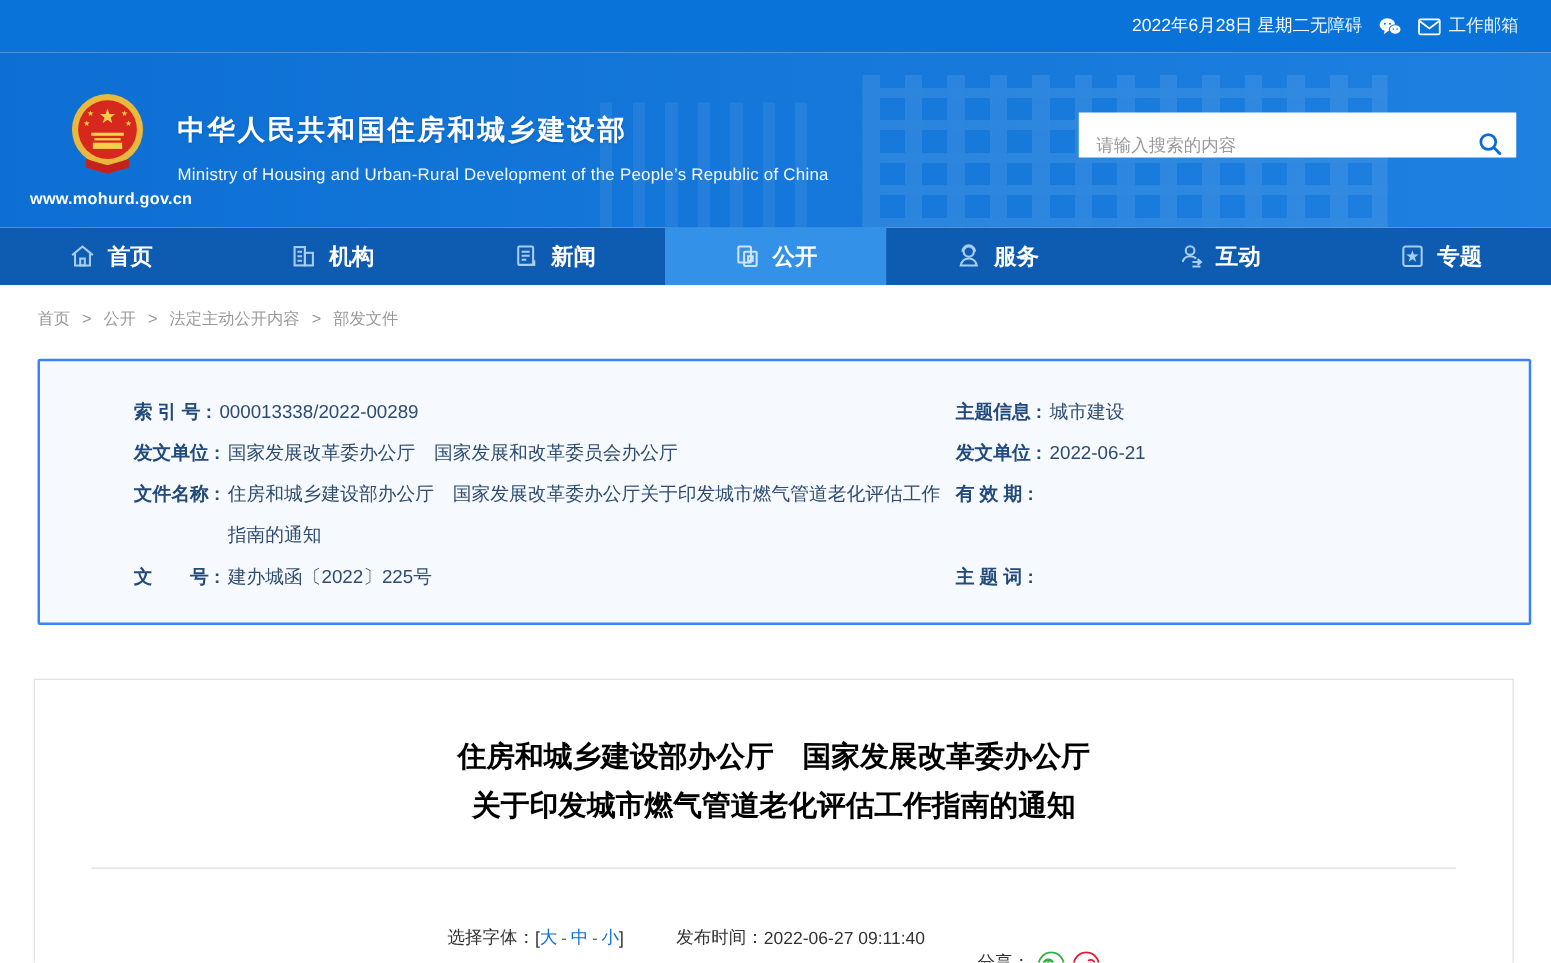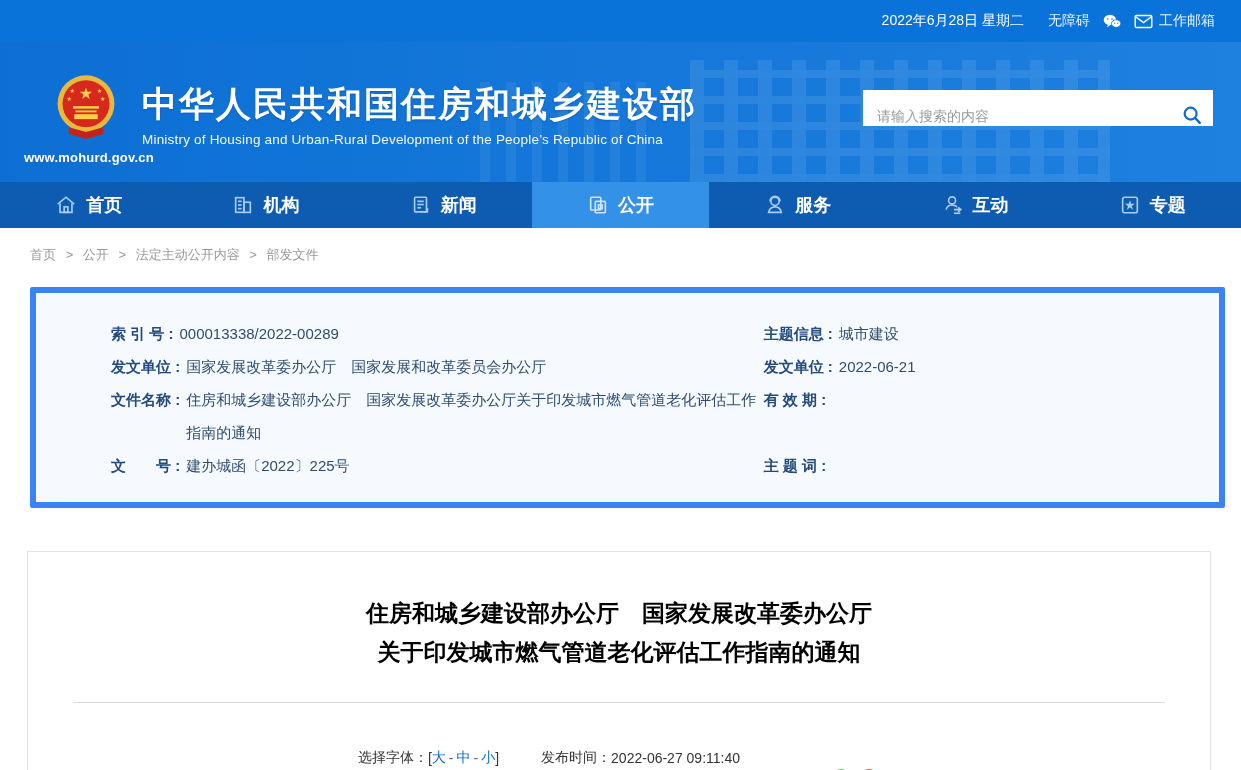--- a/index.html
+++ b/index.html
@@ -2,37 +2,37 @@
 <html><head>
 <meta charset="utf-8">
 <style>
   * { margin:0; padding:0; box-sizing:border-box; }
   html,body { width:1241px; height:770px; overflow:hidden; background:#fff;
               font-family:"Liberation Sans", sans-serif; }
 
   
   .topbar { height:42px; background:#0a73d9; display:flex; align-items:center;
             justify-content:flex-end; padding:0 26px 0 38px; color:#fff; font-size:14px; }
-  .topbar-right { display:flex; align-items:center; gap:12px; color:#eaf4ff;margin-left:24px; }
+  .topbar-right { display:flex; align-items:center; gap:12px; color:#eaf4ff; }
   .topbar-link { display:flex; align-items:center; gap:6px; cursor:pointer; }
   .topbar svg { display:block; }
 
   
   .header { position:relative; height:140px;
             background:linear-gradient(90deg,#0d6fd3 0%, #1578da 55%, #1e80df 100%); overflow:hidden; }
   .hdr-building { position:absolute; top:18px; left:690px; width:420px; height:122px; opacity:.10;
             background:
               repeating-linear-gradient(90deg, rgba(255,255,255,.9) 0 14px, transparent 14px 34px),
               repeating-linear-gradient(0deg, rgba(255,255,255,.9) 0 8px, transparent 8px 26px); }
   .hdr-building2 { position:absolute; top:40px; left:480px; width:180px; height:100px; opacity:.07;
             background:repeating-linear-gradient(90deg, rgba(255,255,255,.9) 0 10px, transparent 10px 26px); }
   .logo-col { position:absolute; left:24px; top:32px; width:124px; text-align:center; }
   .site-url { margin-top:4px; color:#fff; font-weight:bold; font-size:13px; letter-spacing:.2px; }
   .titles { position:absolute; left:142px; top:40px; color:#fff; }
-  .site-title { font-size:35px; font-weight:bold; letter-spacing:2px; line-height:44px;
+  .site-title { font-size:22px; font-weight:bold; letter-spacing:2px; line-height:44px;
                 text-shadow:0 1px 2px rgba(0,40,90,.25); }
   .site-sub { margin-top:6px; font-size:13.5px; color:rgba(255,255,255,.96); letter-spacing:.2px; }
   .search { position:absolute; right:28px; top:48px; width:350px; height:36px; background:#fff;
             display:flex; align-items:center; padding:16px 10px 0 14px; }
   .search input { flex:1; border:none; outline:none; font-size:14px; color:#333;
                   font-family:"Liberation Sans", sans-serif; }
   .search input::placeholder { color:#9a9a9a; }
   .search-btn { background:none; border:none; cursor:pointer; display:flex; align-items:center; }
 
   
@@ -41,21 +41,21 @@
               color:#fff; font-size:18px; font-weight:bold; cursor:pointer; }
   .nav-item.active { background:#3391e8; }
   .nav-item svg { display:block; }
 
   
   .breadcrumb { padding:18px 0 13px 30px; font-size:13px; color:#999; }
   .breadcrumb .sep { margin:0 6px; }
   .crumb { cursor:pointer; }
 
   
-  .meta-box { margin:10px 16px 0 30px; background:#f6fafe; border:6px solid #3b82f6;
+  .meta-box { margin:10px 16px 0 30px; background:#f6fafe; border:2px solid #3b82f6;
               border-radius:2px; padding:24px 0 20px 0; display:grid;
               grid-template-columns:61% 39%; row-gap:0; }
   .meta-row { display:flex; line-height:33px; font-size:15px; }
   .meta-row.l { padding-left:75px; }
   .meta-row.r { padding-left:6px; }
   .meta-label { font-weight:bold; color:#234a7c; white-space:pre; }
   .meta-value { color:#2f4c70; margin-left:6px; }
 
   
   .article-box { margin:43px 30px 0 27px; background:#fff; border:1px solid #dfe3e8; height:620px; }

